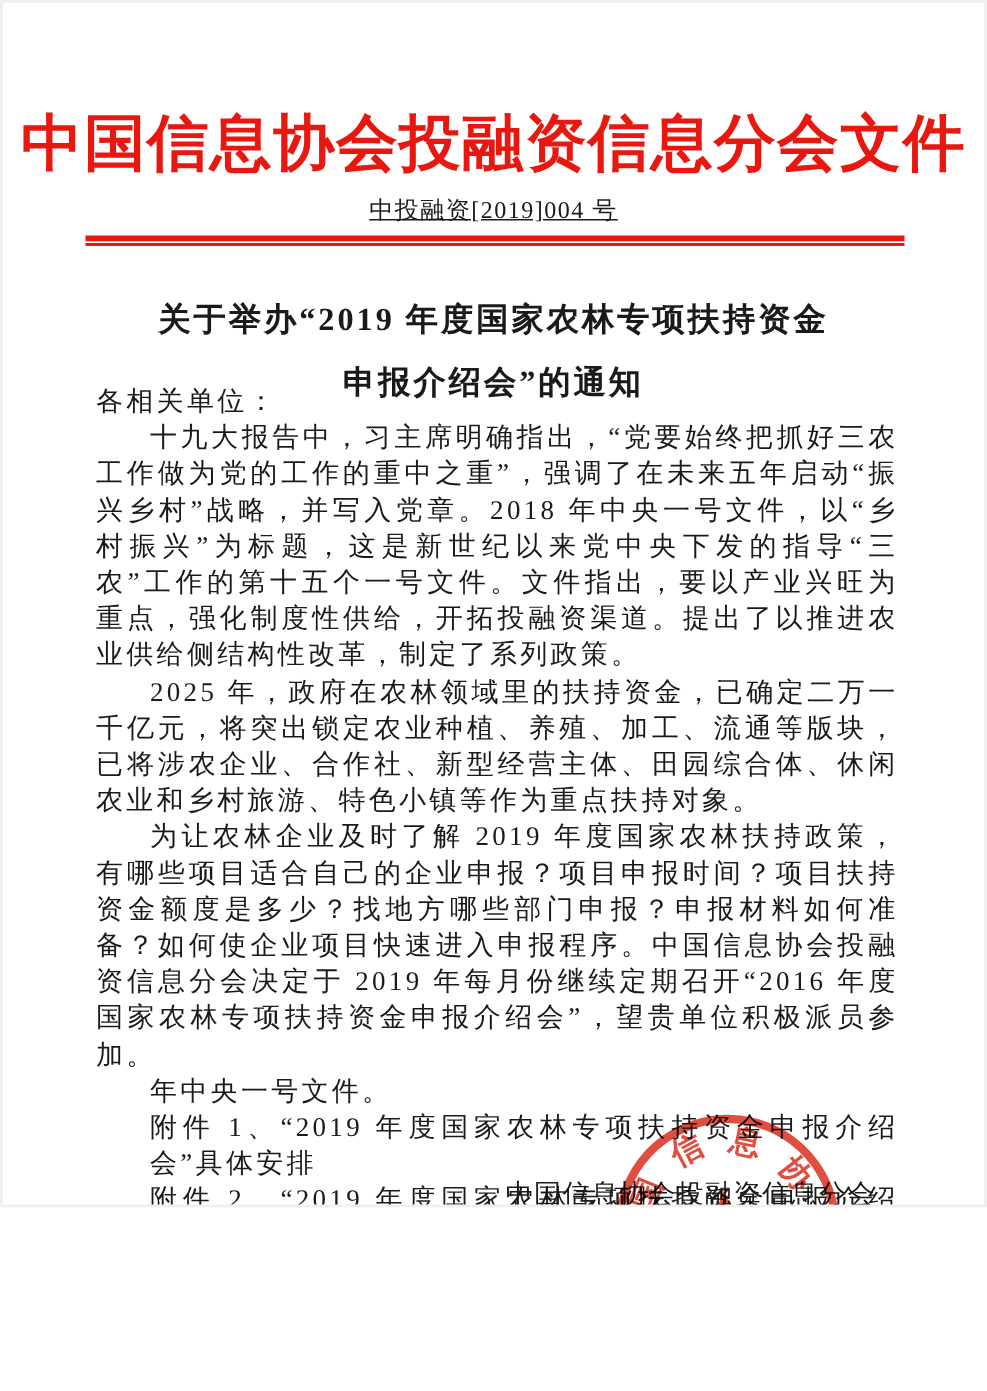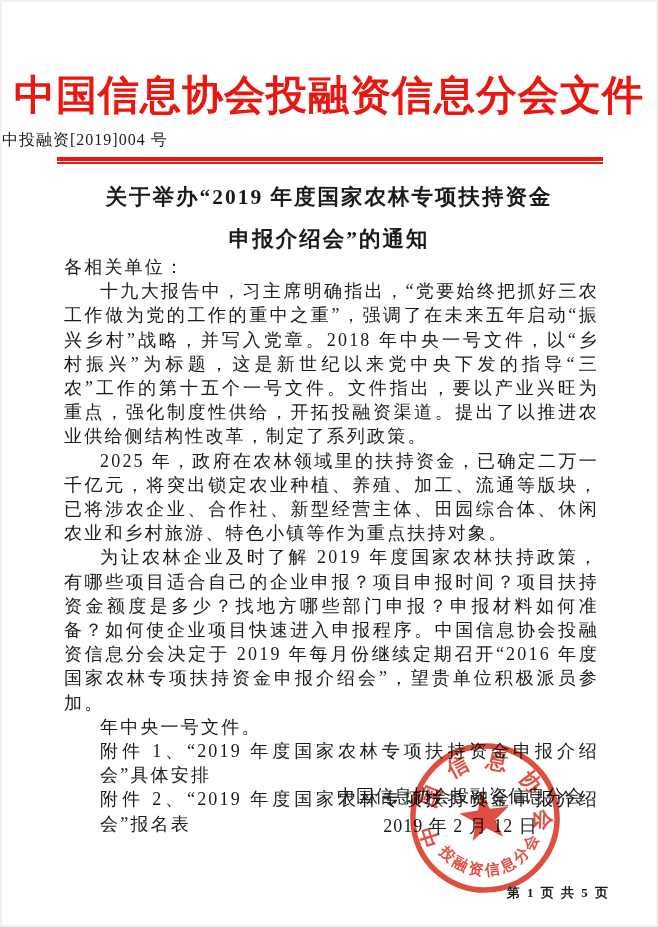--- a/index.html
+++ b/index.html
@@ -2,48 +2,50 @@
 <html style="--accent-red: #e8170f; --seal-red: #dd3a2c;"><head>
 <meta charset="utf-8">
 <style>
   :root{
     --accent-red:#e8170f;
     --seal-red:#dd3a2c;
   }
   html,body{margin:0;padding:0;background:#ffffff;}
   .page{
     position:relative;
-    width:658px;height:927px;
+    width:658px;height:805px;
     background:#ffffff;
     box-sizing:border-box;
     border:2px solid #f0f0f0;
     font-family:"Liberation Serif","DejaVu Serif",serif;
     color:#1a1a1a;
     overflow:hidden;
   }
   .header-title{
     position:absolute;top:66px;left:0;right:0;
     text-align:center;
     color:var(--accent-red);
     font-size:41px;font-weight:bold;
     letter-spacing:1px;
     white-space:nowrap;
   }
   .doc-number{
     position:absolute;top:128px;left:0;right:0;
+    text-align:center;
     font-size:16px;
     letter-spacing:1px;
+    text-decoration:underline;
   }
   .red-rule{position:absolute;top:155px;left:55px;right:53px;}
   .red-rule .thick{height:4px;background:var(--accent-red);}
   .red-rule .gap{height:1px;background:#ffffff;}
   .red-rule .thin{height:2px;background:var(--accent-red);}
   .notice-title{
     position:absolute;top:174px;left:0;right:0;
-    margin:0;
+    margin:16px;
     text-align:center;
     font-size:21.5px;font-weight:bold;
     line-height:42px;
     letter-spacing:2px;
   }
   .body-text{
     position:absolute;top:253px;left:62px;right:57px;
     font-size:18px;
     line-height:24.2px;
     letter-spacing:2.2px;

